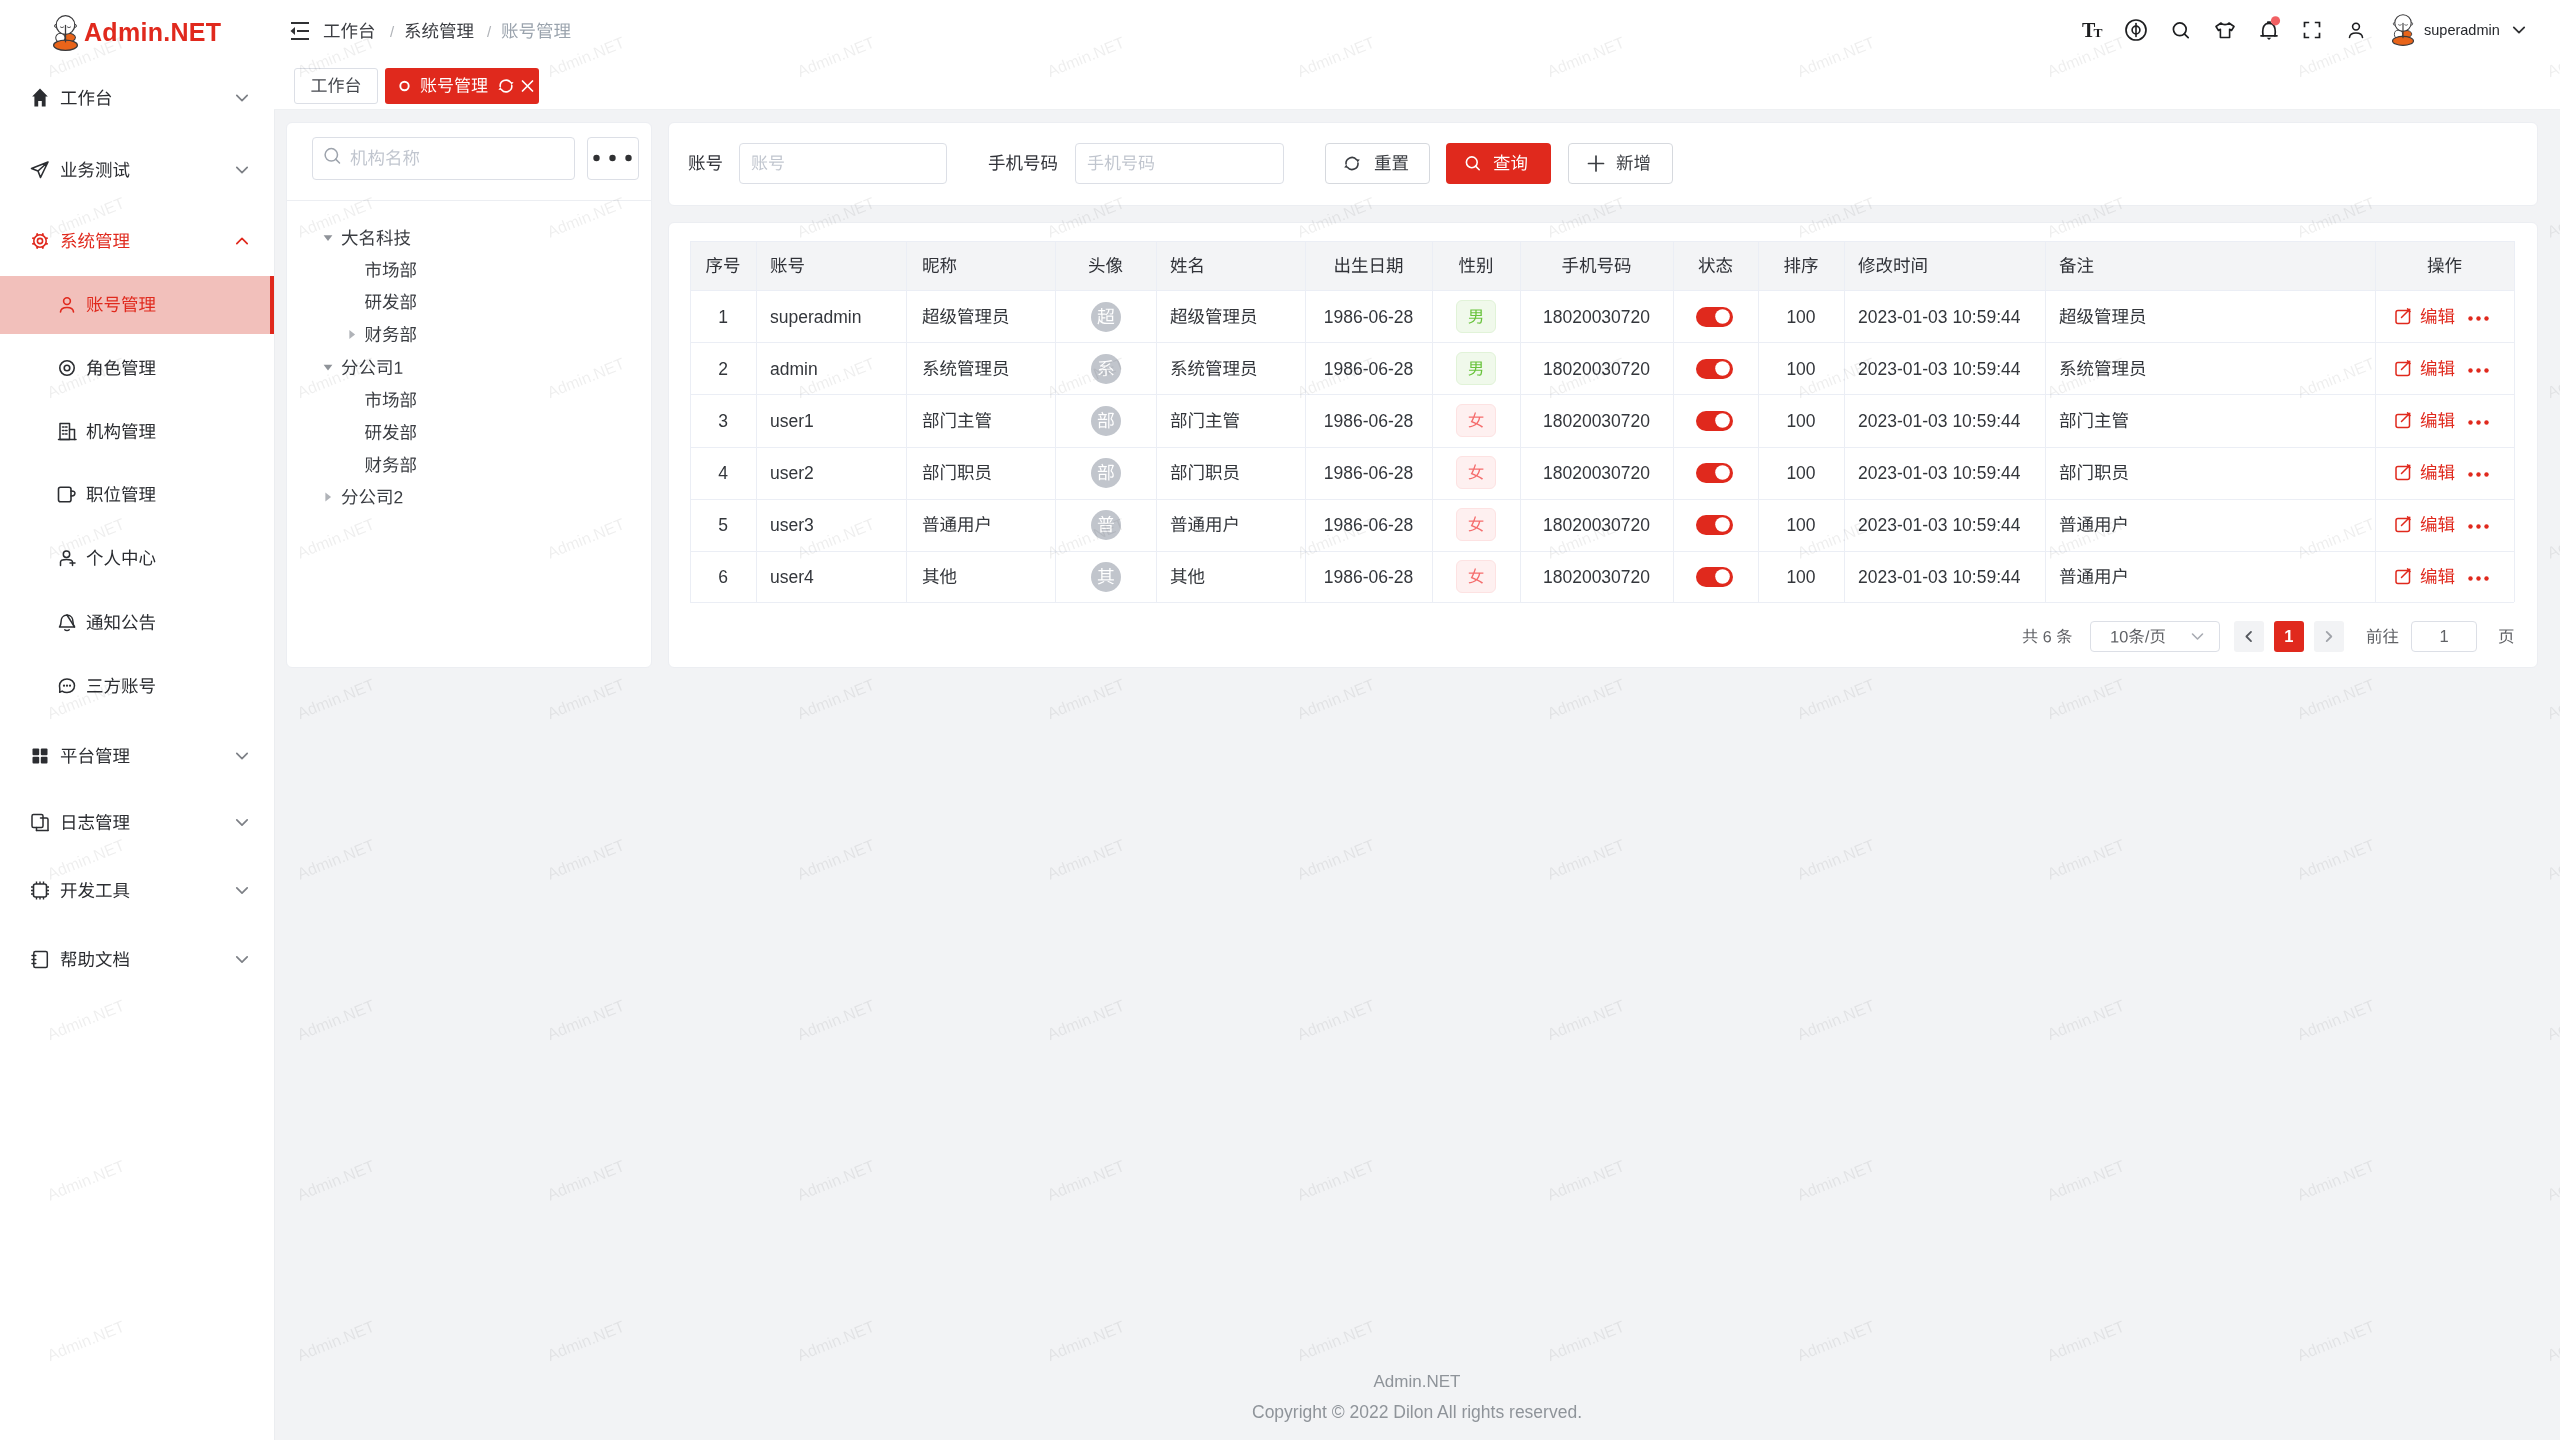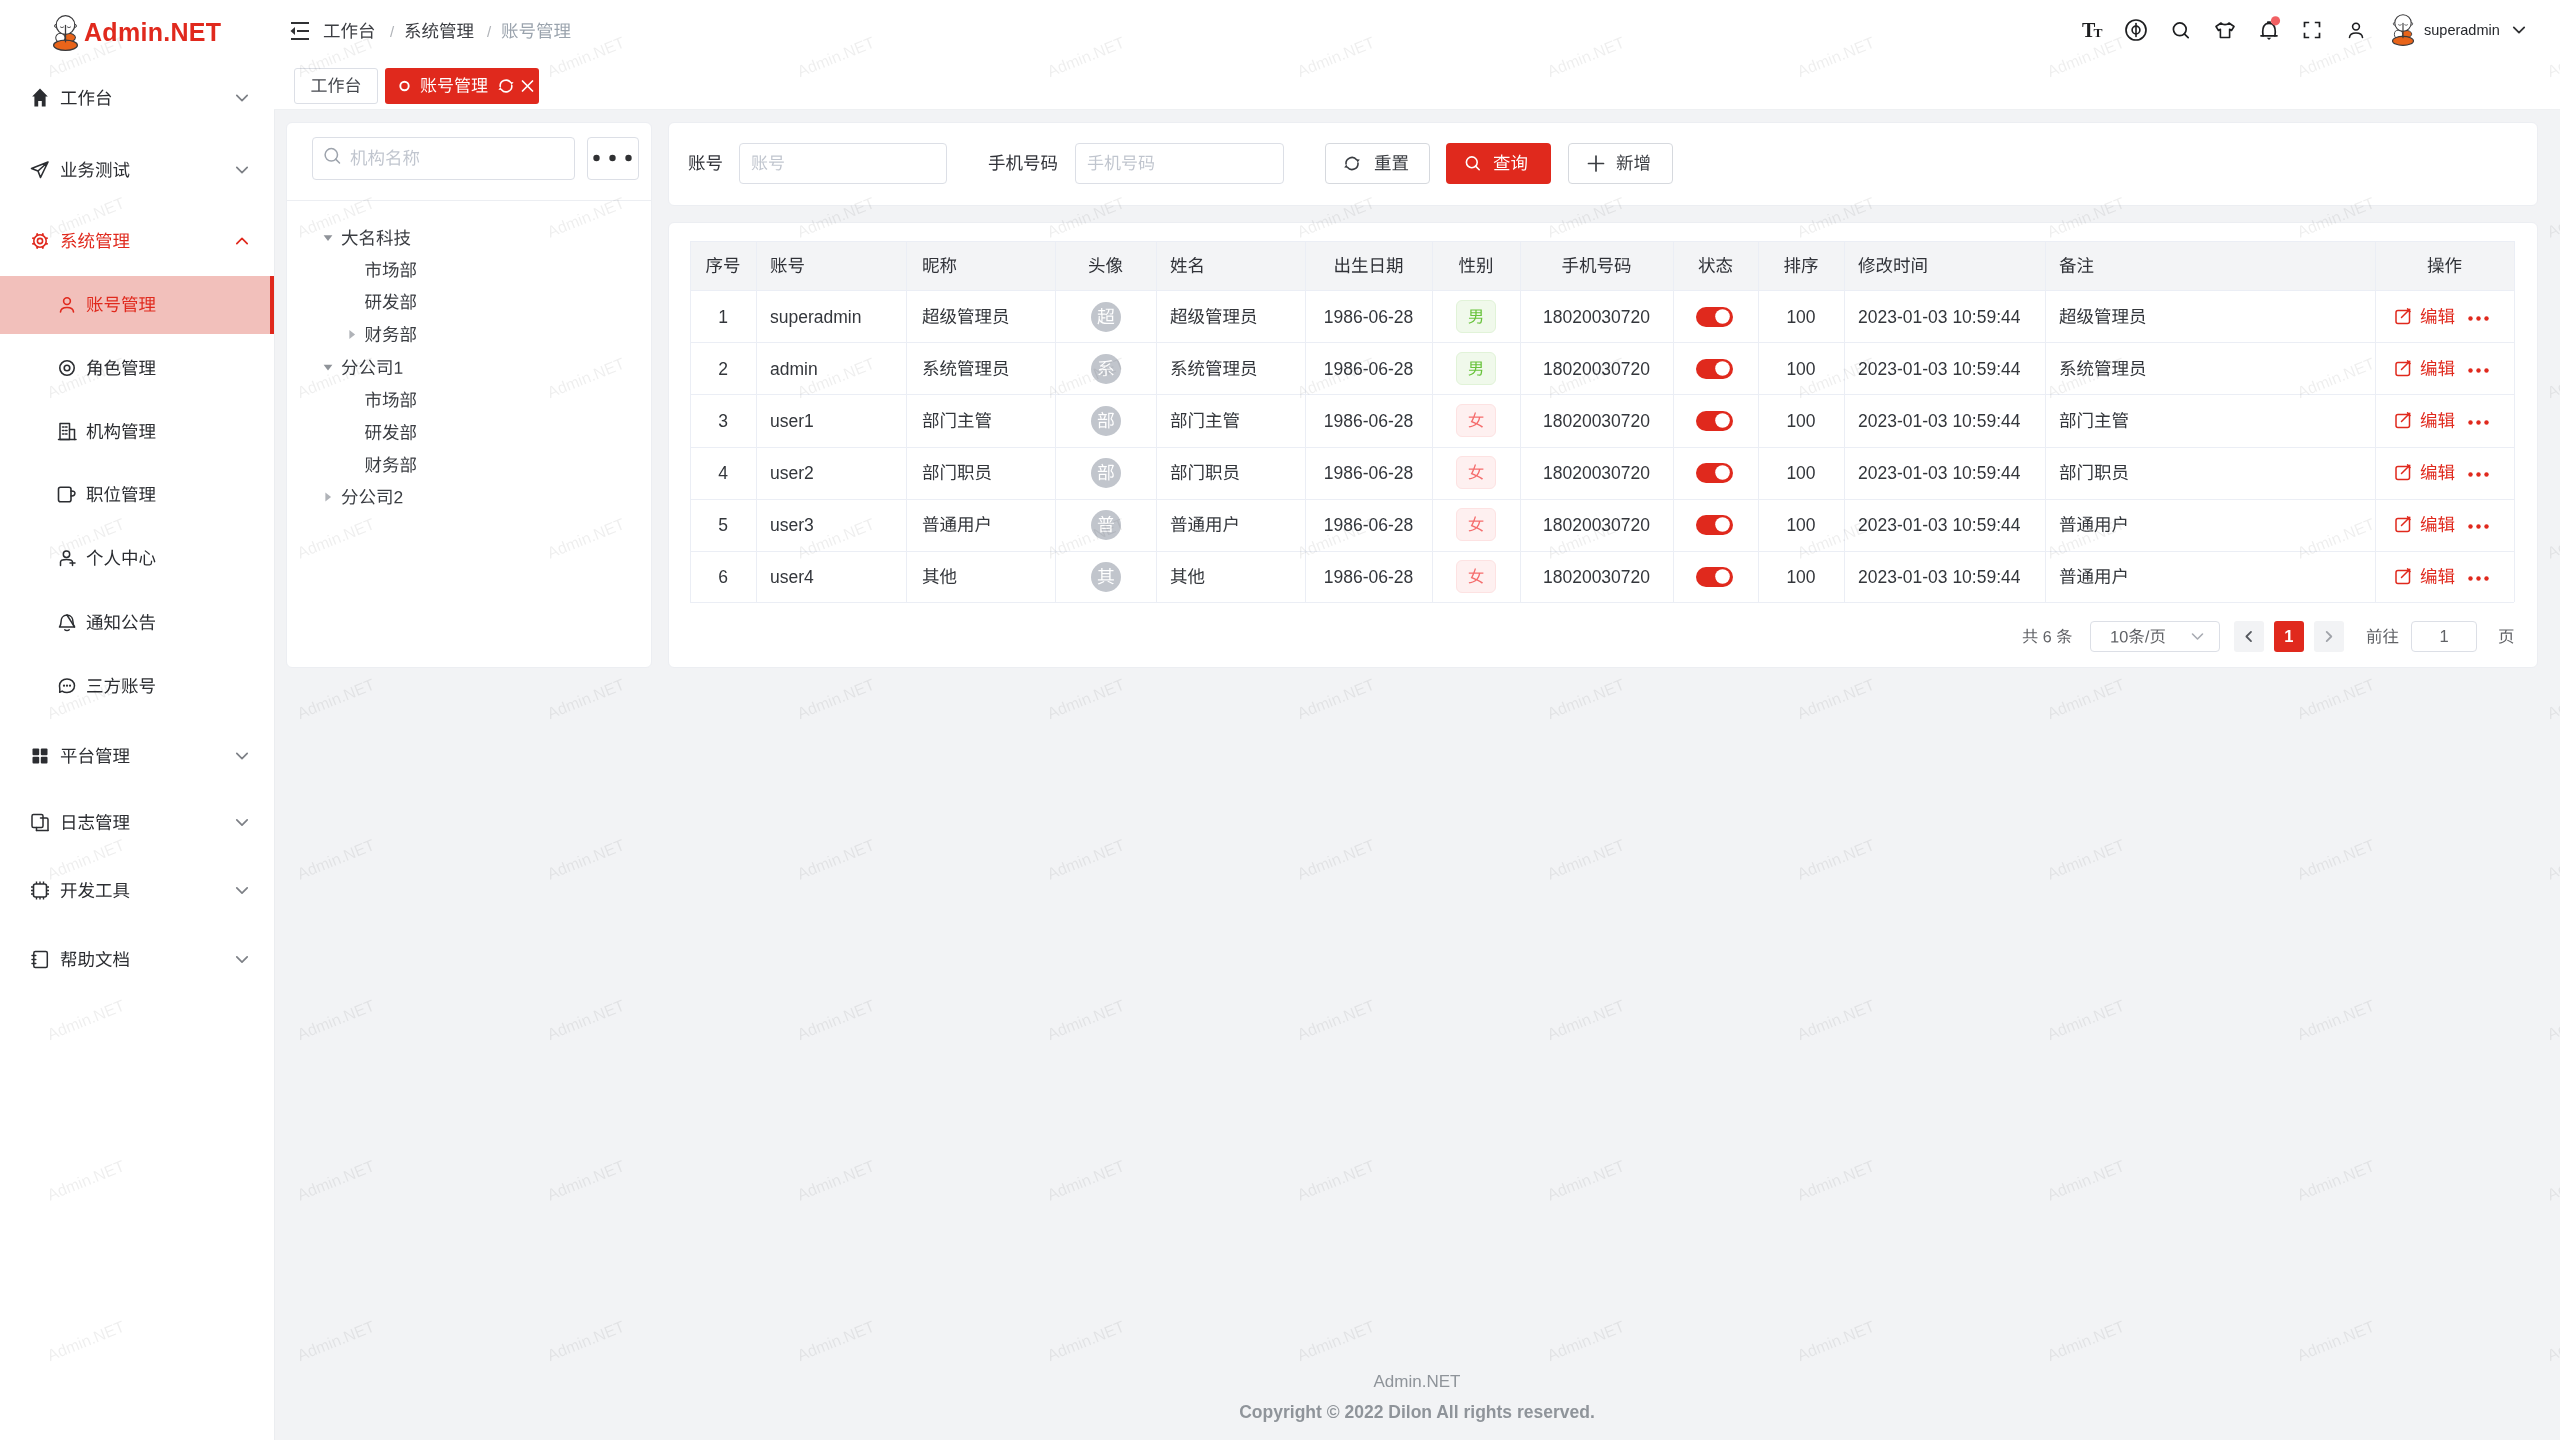--- a/index.html
+++ b/index.html
@@ -98,21 +98,21 @@
 <div style="position:absolute;left:1758px;top:563.5px;width:86px;height:26px;font-size:17.5px;color:#33363b;line-height:26px;text-align:center;">100</div>
 <div style="position:absolute;left:1858px;top:563.5px;width:200px;height:26px;font-size:17.5px;color:#33363b;line-height:26px;text-align:left;">2023-01-03 10:59:44</div>
 <div style="position:absolute;left:2090px;top:621px;width:130px;height:31px;background:#fff;border:1px solid #dcdfe6;border-radius:4px;box-sizing:border-box;"></div>
 <div style="position:absolute;left:2234px;top:621px;width:29.5px;height:31px;background:#f2f3f5;border-radius:3px;"></div>
 <div style="position:absolute;left:2274px;top:621px;width:29.5px;height:31px;background:#e0291d;border-radius:3px;"></div>
 <div style="position:absolute;left:2274px;top:621px;width:29.5px;height:31px;font-size:16.5px;color:#fff;line-height:31px;text-align:center;font-weight:bold;">1</div>
 <div style="position:absolute;left:2314px;top:621px;width:30px;height:31px;background:#f2f3f5;border-radius:3px;"></div>
 <div style="position:absolute;left:2411px;top:621px;width:66px;height:31px;background:#fff;border:1px solid #dcdfe6;border-radius:4px;box-sizing:border-box;"></div>
 <div style="position:absolute;left:2411px;top:621px;width:66px;height:31px;font-size:16.5px;color:#606266;line-height:31px;text-align:center;">1</div>
 <div style="position:absolute;left:274px;top:1370px;width:2286px;height:24px;font-size:17px;color:#8f949a;line-height:24px;text-align:center;">Admin.NET</div>
-<div style="position:absolute;left:274px;top:1400px;width:2286px;height:24px;font-size:17.5px;color:#8f949a;line-height:24px;text-align:center;font-weight:bold;">Copyright © 2022 Dilon All rights reserved.</div>
+<div style="position:absolute;left:274px;top:1400px;width:2286px;height:24px;font-size:17.5px;color:#8f949a;line-height:24px;text-align:center;">Copyright © 2022 Dilon All rights reserved.</div>
 <svg width="2560" height="1440" style="position:absolute;left:0;top:0;pointer-events:none">
     <defs>
       <path id="q0" d="M52 -72V3H951V-72H539V-650H900V-727H104V-650H456V-72Z"></path>
       <path id="q1" d="M526 -828C476 -681 395 -536 305 -442C322 -430 351 -404 363 -391C414 -447 463 -520 506 -601H575V79H651V-164H952V-235H651V-387H939V-456H651V-601H962V-673H542C563 -717 582 -763 598 -809ZM285 -836C229 -684 135 -534 36 -437C50 -420 72 -379 80 -362C114 -397 147 -437 179 -481V78H254V-599C293 -667 329 -741 357 -814Z"></path>
       <path id="q2" d="M179 -342V79H255V25H741V77H821V-342ZM255 -48V-270H741V-48ZM126 -426C165 -441 224 -443 800 -474C825 -443 846 -414 861 -388L925 -434C873 -518 756 -641 658 -727L599 -687C647 -644 699 -591 745 -540L231 -516C320 -598 410 -701 490 -811L415 -844C336 -720 219 -593 183 -559C149 -526 124 -505 101 -500C110 -480 122 -442 126 -426Z"></path>
       <path id="q3" d="M854 -607C814 -497 743 -351 688 -260L750 -228C806 -321 874 -459 922 -575ZM82 -589C135 -477 194 -324 219 -236L294 -264C266 -352 204 -499 152 -610ZM585 -827V-46H417V-828H340V-46H60V28H943V-46H661V-827Z"></path>
       <path id="q4" d="M446 -381C442 -345 435 -312 427 -282H126V-216H404C346 -87 235 -20 57 14C70 29 91 62 98 78C296 31 420 -53 484 -216H788C771 -84 751 -23 728 -4C717 5 705 6 684 6C660 6 595 5 532 -1C545 18 554 46 556 66C616 69 675 70 706 69C742 67 765 61 787 41C822 10 844 -66 866 -248C868 -259 870 -282 870 -282H505C513 -311 519 -342 524 -375ZM745 -673C686 -613 604 -565 509 -527C430 -561 367 -604 324 -659L338 -673ZM382 -841C330 -754 231 -651 90 -579C106 -567 127 -540 137 -523C188 -551 234 -583 275 -616C315 -569 365 -529 424 -497C305 -459 173 -435 46 -423C58 -406 71 -376 76 -357C222 -375 373 -406 508 -457C624 -410 764 -382 919 -369C928 -390 945 -420 961 -437C827 -444 702 -463 597 -495C708 -549 802 -619 862 -710L817 -741L804 -737H397C421 -766 442 -796 460 -826Z"></path>
       <path id="q5" d="M486 -92C537 -42 596 28 624 73L673 39C644 -4 584 -72 533 -121ZM312 -782V-154H371V-724H588V-157H649V-782ZM867 -827V-7C867 8 861 13 847 13C833 14 786 14 733 13C742 31 752 60 755 76C825 77 868 75 894 64C919 53 929 34 929 -7V-827ZM730 -750V-151H790V-750ZM446 -653V-299C446 -178 426 -53 259 32C270 41 289 66 296 78C476 -13 504 -164 504 -298V-653ZM81 -776C137 -745 209 -697 243 -665L289 -726C253 -756 180 -800 126 -829ZM38 -506C93 -475 166 -430 202 -400L247 -460C209 -489 135 -532 81 -560ZM58 27 126 67C168 -25 218 -148 254 -253L194 -292C154 -180 98 -50 58 27Z"></path>
       <path id="q6" d="M120 -775C171 -731 235 -667 265 -626L317 -678C287 -718 222 -778 170 -821ZM777 -796C819 -752 865 -691 885 -651L940 -688C918 -727 871 -785 829 -828ZM50 -526V-454H189V-94C189 -51 159 -22 141 -11C154 4 172 36 179 54C194 36 221 18 392 -97C385 -112 376 -141 371 -161L260 -89V-526ZM671 -835 677 -632H346V-560H680C698 -183 745 74 869 77C907 77 947 35 967 -134C953 -140 921 -160 907 -175C901 -77 889 -21 871 -21C809 -24 770 -251 754 -560H959V-632H751C749 -697 747 -765 747 -835ZM360 -61 381 10C465 -15 574 -47 679 -78L669 -145L552 -112V-344H646V-414H378V-344H483V-93Z"></path>
       <path id="q7" d="M286 -224C233 -152 150 -78 70 -30C90 -19 121 6 136 20C212 -34 301 -116 361 -197ZM636 -190C719 -126 822 -34 872 22L936 -23C882 -80 779 -168 695 -229ZM664 -444C690 -420 718 -392 745 -363L305 -334C455 -408 608 -500 756 -612L698 -660C648 -619 593 -580 540 -543L295 -531C367 -582 440 -646 507 -716C637 -729 760 -747 855 -770L803 -833C641 -792 350 -765 107 -753C115 -736 124 -706 126 -688C214 -692 308 -698 401 -706C336 -638 262 -578 236 -561C206 -539 182 -524 162 -521C170 -502 181 -469 183 -454C204 -462 235 -466 438 -478C353 -425 280 -385 245 -369C183 -338 138 -319 106 -315C115 -295 126 -260 129 -245C157 -256 196 -261 471 -282V-20C471 -9 468 -5 451 -4C435 -3 380 -3 320 -6C332 15 345 47 349 69C422 69 472 68 505 56C539 44 547 23 547 -19V-288L796 -306C825 -273 849 -242 866 -216L926 -252C885 -313 799 -405 722 -474Z"></path>

